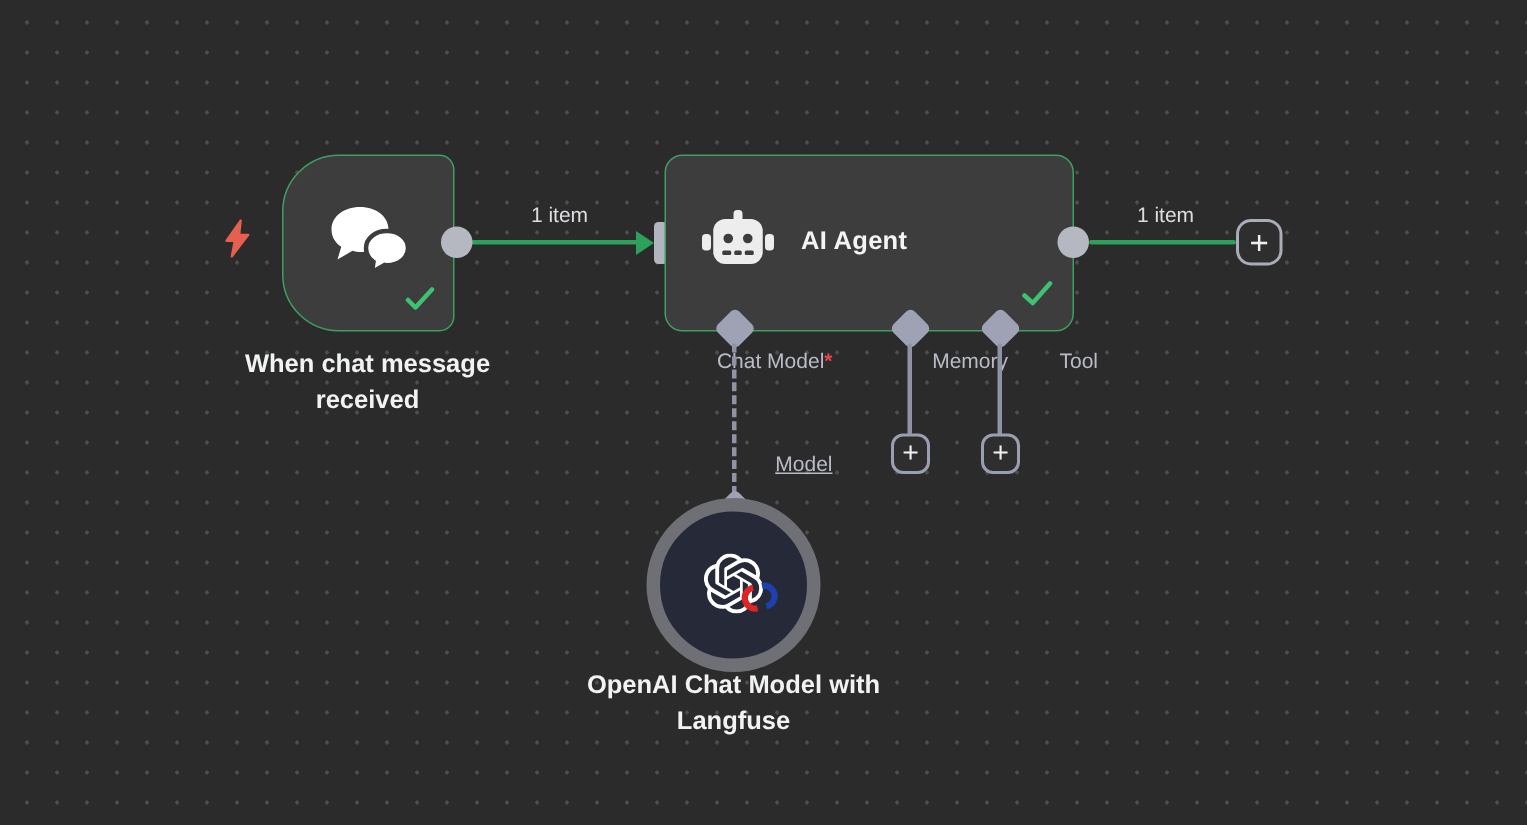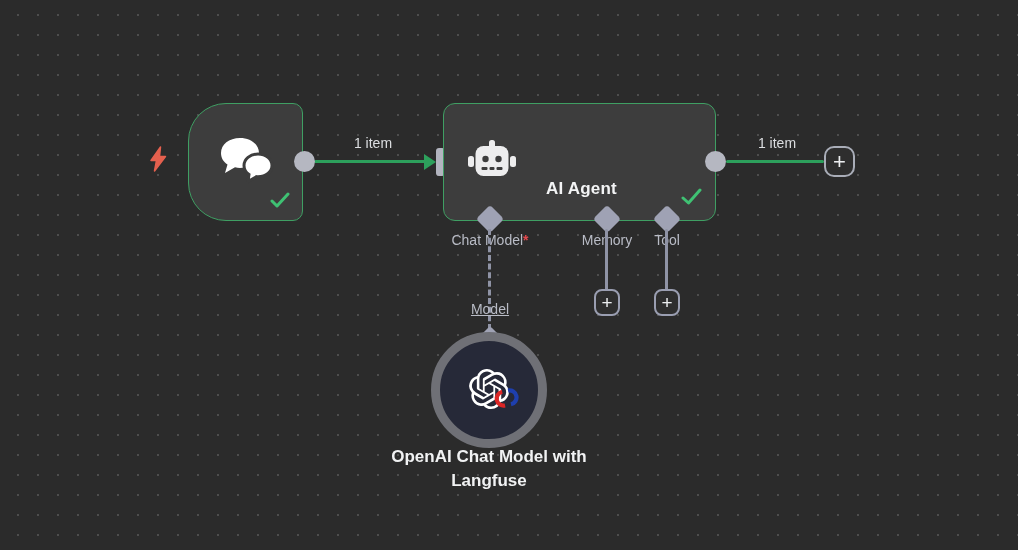--- a/index.html
+++ b/index.html
@@ -26,23 +26,23 @@
   }
   .trigger-node {
     left: 188px; top: 103px; width: 115px; height: 118px;
     border-radius: 38px 10px 10px 38px;
   }
   .agent-node {
     left: 443px; top: 103px; width: 273px; height: 118px;
     border-radius: 12px;
   }
   .agent-title {
-    position: absolute; left: 102px; top: 0; height: 114px;
+    position: absolute; left: 90px; top: 0; height: 114px;
     display: flex; align-items: center;
-    color: #f3f4f5; font-size: 17px; font-weight: bold; letter-spacing: .2px; margin-top: 28px;
+    color: #f3f4f5; font-size: 17px; font-weight: bold; letter-spacing: .2px;
   }
   .node-check { position: absolute; }
   .trigger-check { right: 12px; bottom: 8px; }
   .agent-check { right: 13px; bottom: 11px; }
 
   
   .node-label {
     position: absolute;
     color: #f1f2f3; font-size: 17px; font-weight: bold;
     text-align: center; line-height: 24px;
@@ -71,21 +71,21 @@
     border-top: 8px solid transparent;
     border-bottom: 8px solid transparent;
     border-left: 12px solid #2da05c;
   }
   .diamond {
     position: absolute; width: 20px; height: 20px;
     background: #9fa2b4; border-radius: 4px;
     transform: rotate(45deg);
   }
   .port-label {
-    position: absolute; width: 130px; text-align: center;
+    position: absolute; width: 130px; text-align: right;
     color: #b9bcc6; font-size: 14px;
   }
   .required-star { color: #e5484d; font-weight: bold; }
   .sub-line-v { position: absolute; width: 3px; background: #8f93a5; border-radius: 2px; }
   .dashed-line-v {
     position: absolute; width: 0; border-left: 3px dashed #8f93a5;
   }
   .plus-btn {
     position: absolute;
     display: flex; align-items: center; justify-content: center;
@@ -131,20 +131,21 @@
         <path d="M25 6 C14 6 6 12.5 6 21 C6 26 8.5 30 12.5 32.5 L10 41 L20 35.2 C21.6 35.7 23.3 36 25 36 C36 36 44 29.5 44 21 C44 12.5 36 6 25 6 Z" fill="#ffffff"></path>
         <path d="M43 22 C35 22 29 27 29 33.5 C29 37.3 31 40.5 34 42.5 L33 49.5 L41.5 44.6 C42 44.7 42.5 44.8 43 44.8 C51 44.8 57 39.8 57 33.5 C57 27 51 22 43 22 Z" fill="#ffffff" stroke="#3d3d3d" stroke-width="3"></path>
       </svg>
     </div>
     <div class="node-check trigger-check">
       <svg width="20" height="16" viewBox="0 0 20 16">
         <polyline points="2,9 7,14 18,2" fill="none" stroke="#3fc173" stroke-width="3" stroke-linecap="round" stroke-linejoin="round"></polyline>
       </svg>
     </div>
   </div>
+  <div class="node-label trigger-label">When chat message received</div>
 
   <div class="conn-line" style="left:314px; top:160px; width:112px;"></div>
   <div class="conn-arrow" style="left:424px; top:154px;"></div>
   <div class="conn-label" style="left:318px; top:135px;">1 item</div>
   <div class="out-circle" style="left:294px; top:151px;"></div>
   <div class="in-port" style="left:436px; top:148px;"></div>
 
   <div class="node agent-node">
     <div class="abs" style="left:23px; top:35px;">
       <svg width="50" height="44" viewBox="0 0 50 44">

